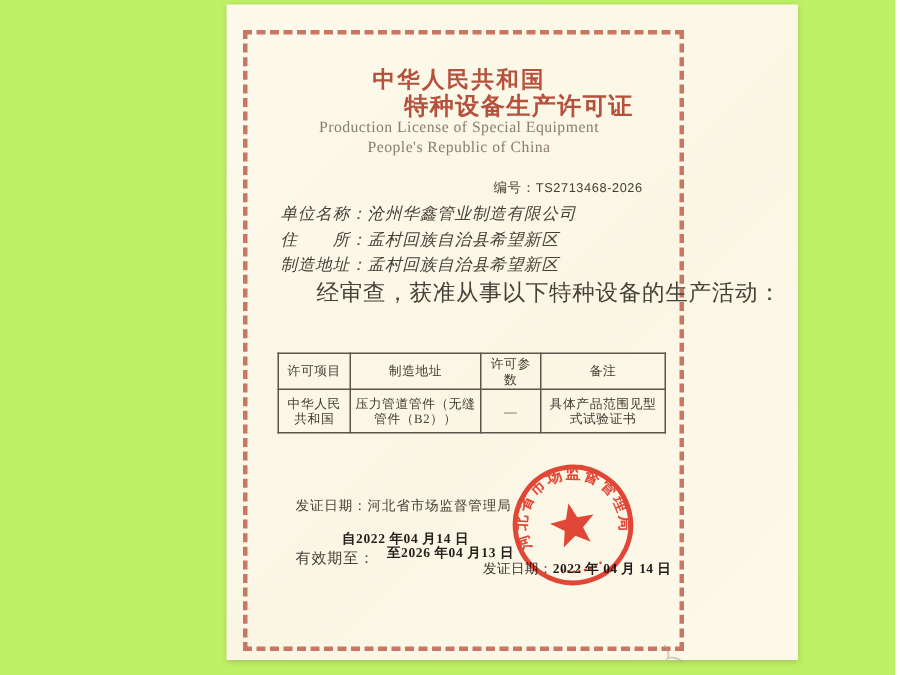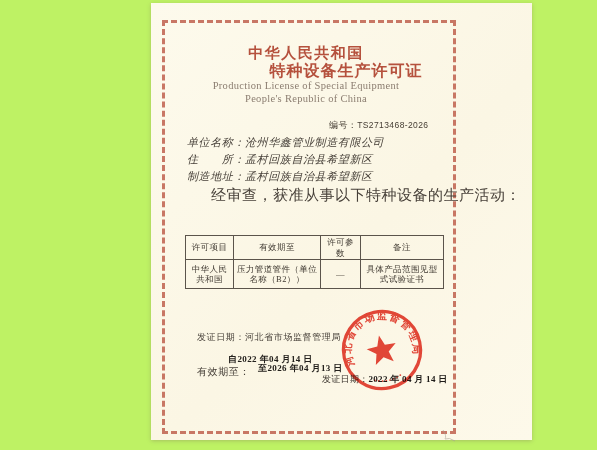--- a/index.html
+++ b/index.html
@@ -111,27 +111,27 @@
     <table class="abs lic-table">
       <colgroup>
           <col class="c0">
           <col class="c1">
           <col class="c2">
           <col class="c3">
         </colgroup>
       <tbody>
           <tr class="hdr">
         <td>许可项目</td>
-        <td>有效期至</td>
+        <td>制造地址</td>
         <td>许可参数</td>
         <td>备注</td>
       </tr>
       <tr class="row">
         <td>中华人民共和国</td>
-        <td>压力管道管件（单位名称（B2））</td>
+        <td>压力管道管件（无缝管件（B2））</td>
         <td>—</td>
         <td>具体产品范围见型式试验证书</td>
       </tr>
     </tbody>
       </table>
 
     <div class="abs issuer-line">
       <span>发证日期：</span><span>河北省市场监督管理局</span>
     </div>
 

